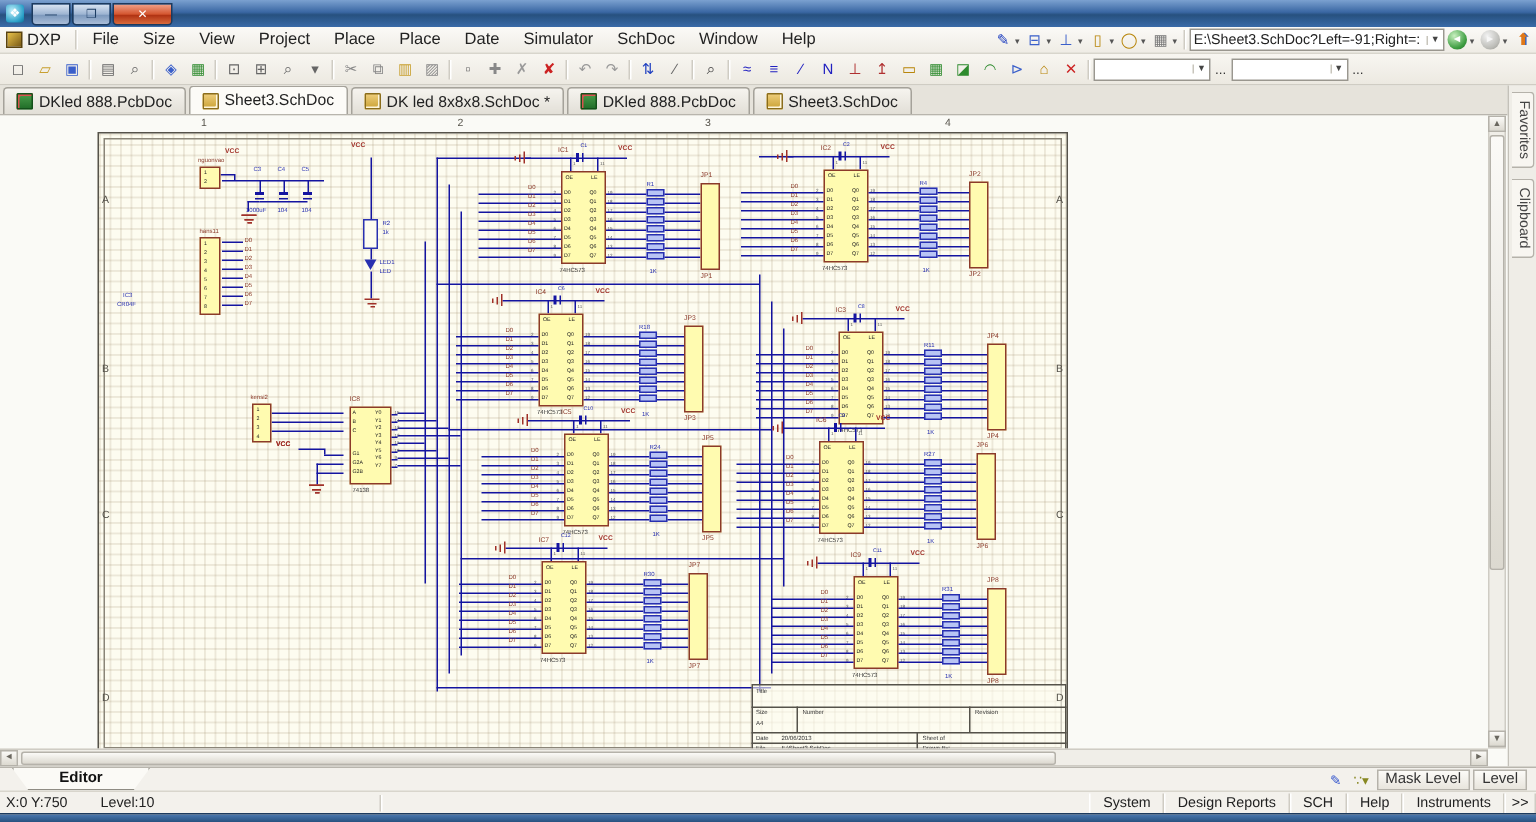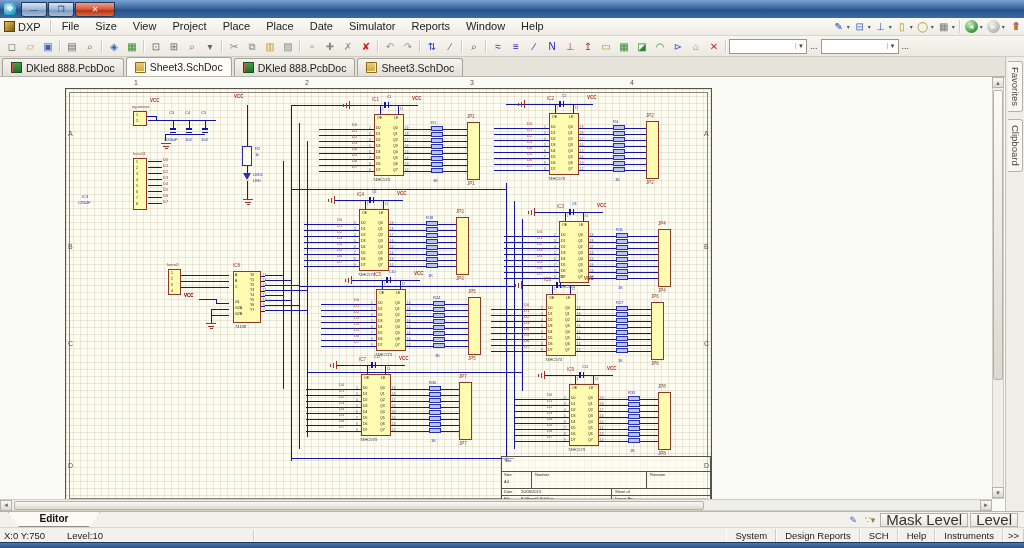--- a/index.html
+++ b/index.html
@@ -99,21 +99,21 @@
   .sbthumb { position:absolute; background:linear-gradient(#fbfaf7,#dcd9d0); border:1px solid #b5b2aa; border-radius:2px; }
   .sbarrow { position:absolute; font-size:6px; color:#6a675f; text-align:center; line-height:10px;
     background:linear-gradient(#fbfaf7,#dcd9d0); border:1px solid #b5b2aa; }
 
   
   #editortabrow { left:0; top:511px; width:1024px; height:16px; background:#f3f1ec; border-top:1px solid #b8b5ad;
     display:flex; align-items:center; }
   #editortab { margin-left:8px; width:92px; height:15px; background:#fbfaf6; border:1px solid #8f8c84; border-top:none;
     clip-path:polygon(0 0,100% 0,88% 100%,12% 100%); font-size:10px; font-weight:bold; text-align:center; line-height:14px; color:#111; }
   #editortools { margin-left:auto; display:flex; align-items:center; gap:2px; padding-right:6px; }
-  .etbtn { height:14px; font-size:15px; color:#333; padding:0 5px; border:1px solid #b5b2aa; background:linear-gradient(#fcfbf8,#e8e5dd); line-height:12px; }
+  .etbtn { height:14px; font-size:10px; color:#333; padding:0 5px; border:1px solid #b5b2aa; background:linear-gradient(#fcfbf8,#e8e5dd); line-height:12px; }
   .eticon { font-size:9px; padding:0 3px; color:#3355cc; }
 
   
   #statusrow { left:0; top:527px; width:1024px; height:15px; background:#f3f1ec; border-top:1px solid #d8d5cc;
     display:flex; align-items:center; font-size:9.5px; color:#222; }
   #statusrow .coords { margin-left:4px; }
   #statusrow .grid { margin-left:22px; }
   #statusrow .statsep { width:1px; height:11px; margin-left:150px; border-left:1px solid #cfccc3; border-right:1px solid #fff; }
   #panelbtns { margin-left:auto; display:flex; align-items:center; }
   .pbtn { padding:0 8px; font-size:9.5px; color:#222; border-left:1px solid #fff; border-right:1px solid #cfccc3; line-height:13px; }
@@ -143,40 +143,44 @@
     <div class="vsep"></div>
     <div id="menu-items" style="display:flex;height:100%">
         <div class="menuitem">File</div>
         <div class="menuitem">Size</div>
         <div class="menuitem">View</div>
         <div class="menuitem">Project</div>
         <div class="menuitem">Place</div>
         <div class="menuitem">Place</div>
         <div class="menuitem">Date</div>
         <div class="menuitem">Simulator</div>
-        <div class="menuitem">Reports</div>
+        <div class="menuitem">SchDoc</div>
         <div class="menuitem">Window</div>
         <div class="menuitem">Help</div>
       </div>
     <div id="navicons">
       <div id="nav-icon-slot" style="display:flex;align-items:center">
           <div class="navico" style="color: rgb(32, 64, 192);">✎</div>
           <div class="dd">▾</div>
           <div class="navico" style="color: rgb(58, 95, 202);">⊟</div>
           <div class="dd">▾</div>
           <div class="navico" style="color: rgb(58, 95, 202);">⊥</div>
           <div class="dd">▾</div>
           <div class="navico" style="color: rgb(184, 134, 11);">▯</div>
           <div class="dd">▾</div>
           <div class="navico" style="color: rgb(184, 134, 11);">◯</div>
           <div class="dd">▾</div>
           <div class="navico" style="color: rgb(119, 119, 119);">▦</div>
           <div class="dd">▾</div>
         </div>
       <div class="vsep"></div>
+      <div id="addrcombo">
+        <span>E:\Sheet3.SchDoc?Left=-91;Right=:</span>
+        <span class="cdd">▼</span>
+      </div>
       <div class="navcirc back">◄</div>
       <div class="dd">▾</div>
       <div class="navcirc fwd">►</div>
       <div class="dd">▾</div>
       <div class="homeico">⬆</div>
     </div>
   </div>
 
   <div id="toolrow" class="abs">
     <div id="toolbar-groups" style="display:flex;align-items:center">
@@ -241,20 +245,24 @@
   </div>
 
   <div id="tabrow" class="abs">
       <div class="doctab">
         <span class="docicon pcb"></span>
         <span>DKled 888.PcbDoc</span>
       </div>
       <div class="doctab active">
         <span class="docicon sch"></span>
         <span>Sheet3.SchDoc</span>
+      </div>
+      <div class="doctab">
+        <span class="docicon sch"></span>
+        <span>DK led 8x8x8.SchDoc *</span>
       </div>
       <div class="doctab">
         <span class="docicon pcb"></span>
         <span>DKled 888.PcbDoc</span>
       </div>
       <div class="doctab">
         <span class="docicon sch"></span>
         <span>Sheet3.SchDoc</span>
       </div>
     </div>

